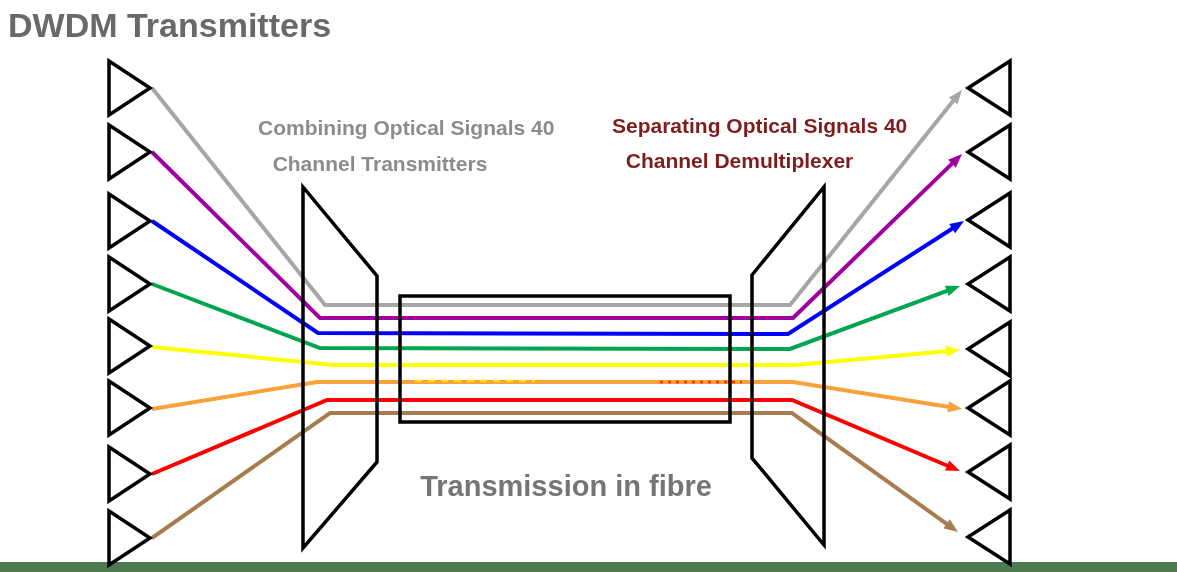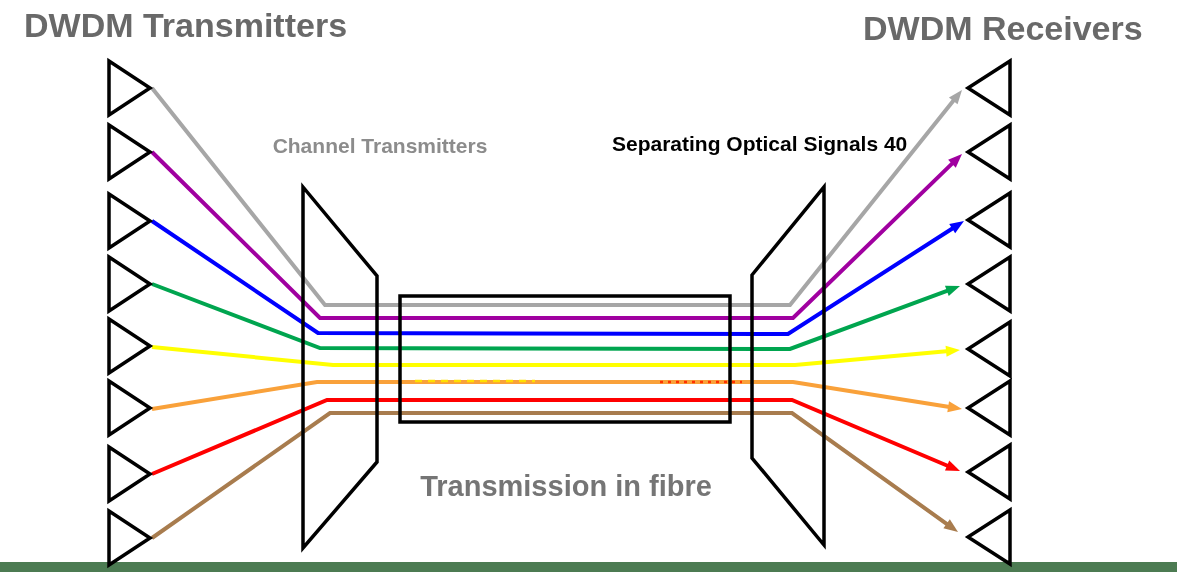--- a/index.html
+++ b/index.html
@@ -19,21 +19,21 @@
   .lbl{
     position:absolute;z-index:2;background:#ffffff;
     display:flex;flex-direction:column;justify-content:center;
   }
   .lbl .ln{white-space:nowrap;text-align:center;}
   .lbl-transmitters{
     left:0;top:0;width:325px;height:50px;
     font-size:34px;font-weight:700;
     justify-content:center;
   }
-  .lbl-transmitters .ln{text-align:right;padding-left:24px;}
+  .lbl-transmitters .ln{text-align:right;padding-left:8px;}
   .lbl-receivers{
     left:853px;top:2px;width:324px;height:52px;
     font-size:34px;font-weight:700;
   }
   .lbl-receivers .ln{text-align:left;padding-left:10px;}
   .lbl-mux{
     left:258px;top:109px;width:244px;height:73px;
     font-size:21px;font-weight:700;line-height:36px;
   }
   .lbl-demux{
@@ -89,29 +89,28 @@
       <polygon points="1010,510 1010,564 968,537" fill="none" stroke="#000000" stroke-width="3.5" stroke-linejoin="miter"></polygon>
       <polygon points="303,187 377,276 377,462 303,548" fill="none" stroke="#000000" stroke-width="3.5"></polygon>
       <polygon points="752,275 824,187 824,545 752,458" fill="none" stroke="#000000" stroke-width="3.5"></polygon>
       <rect x="400" y="296" width="330" height="126" fill="none" stroke="#000000" stroke-width="3.5"></rect>
     </svg>
 
   <div class="lbl lbl-transmitters" style="color: rgb(105, 105, 105);">
     <span class="ln">DWDM Transmitters</span>
   </div>
 
-  <div class="lbl lbl-receivers" style="color: rgb(105, 105, 105);">
-    <span class="ln">DWDM Receivers</span>
-  </div>
 
   <div class="lbl lbl-mux" style="color: rgb(140, 140, 140);">
+    <span class="ln">Combining Optical Signals 40</span>
     <span class="ln">Channel Transmitters</span>
   </div>
 
-  <div class="lbl lbl-demux" style="color: #000000;">
+  <div class="lbl lbl-demux" style="color: #7f1d1d;">
     <span class="ln">Separating Optical Signals 40</span>
+    <span class="ln">Channel Demultiplexer</span>
   </div>
 
   <div class="lbl lbl-fibre" style="color: rgb(117, 117, 117);">
     <span class="ln">Transmission in fibre</span>
   </div>
 
 </div>
 
 </body></html>

